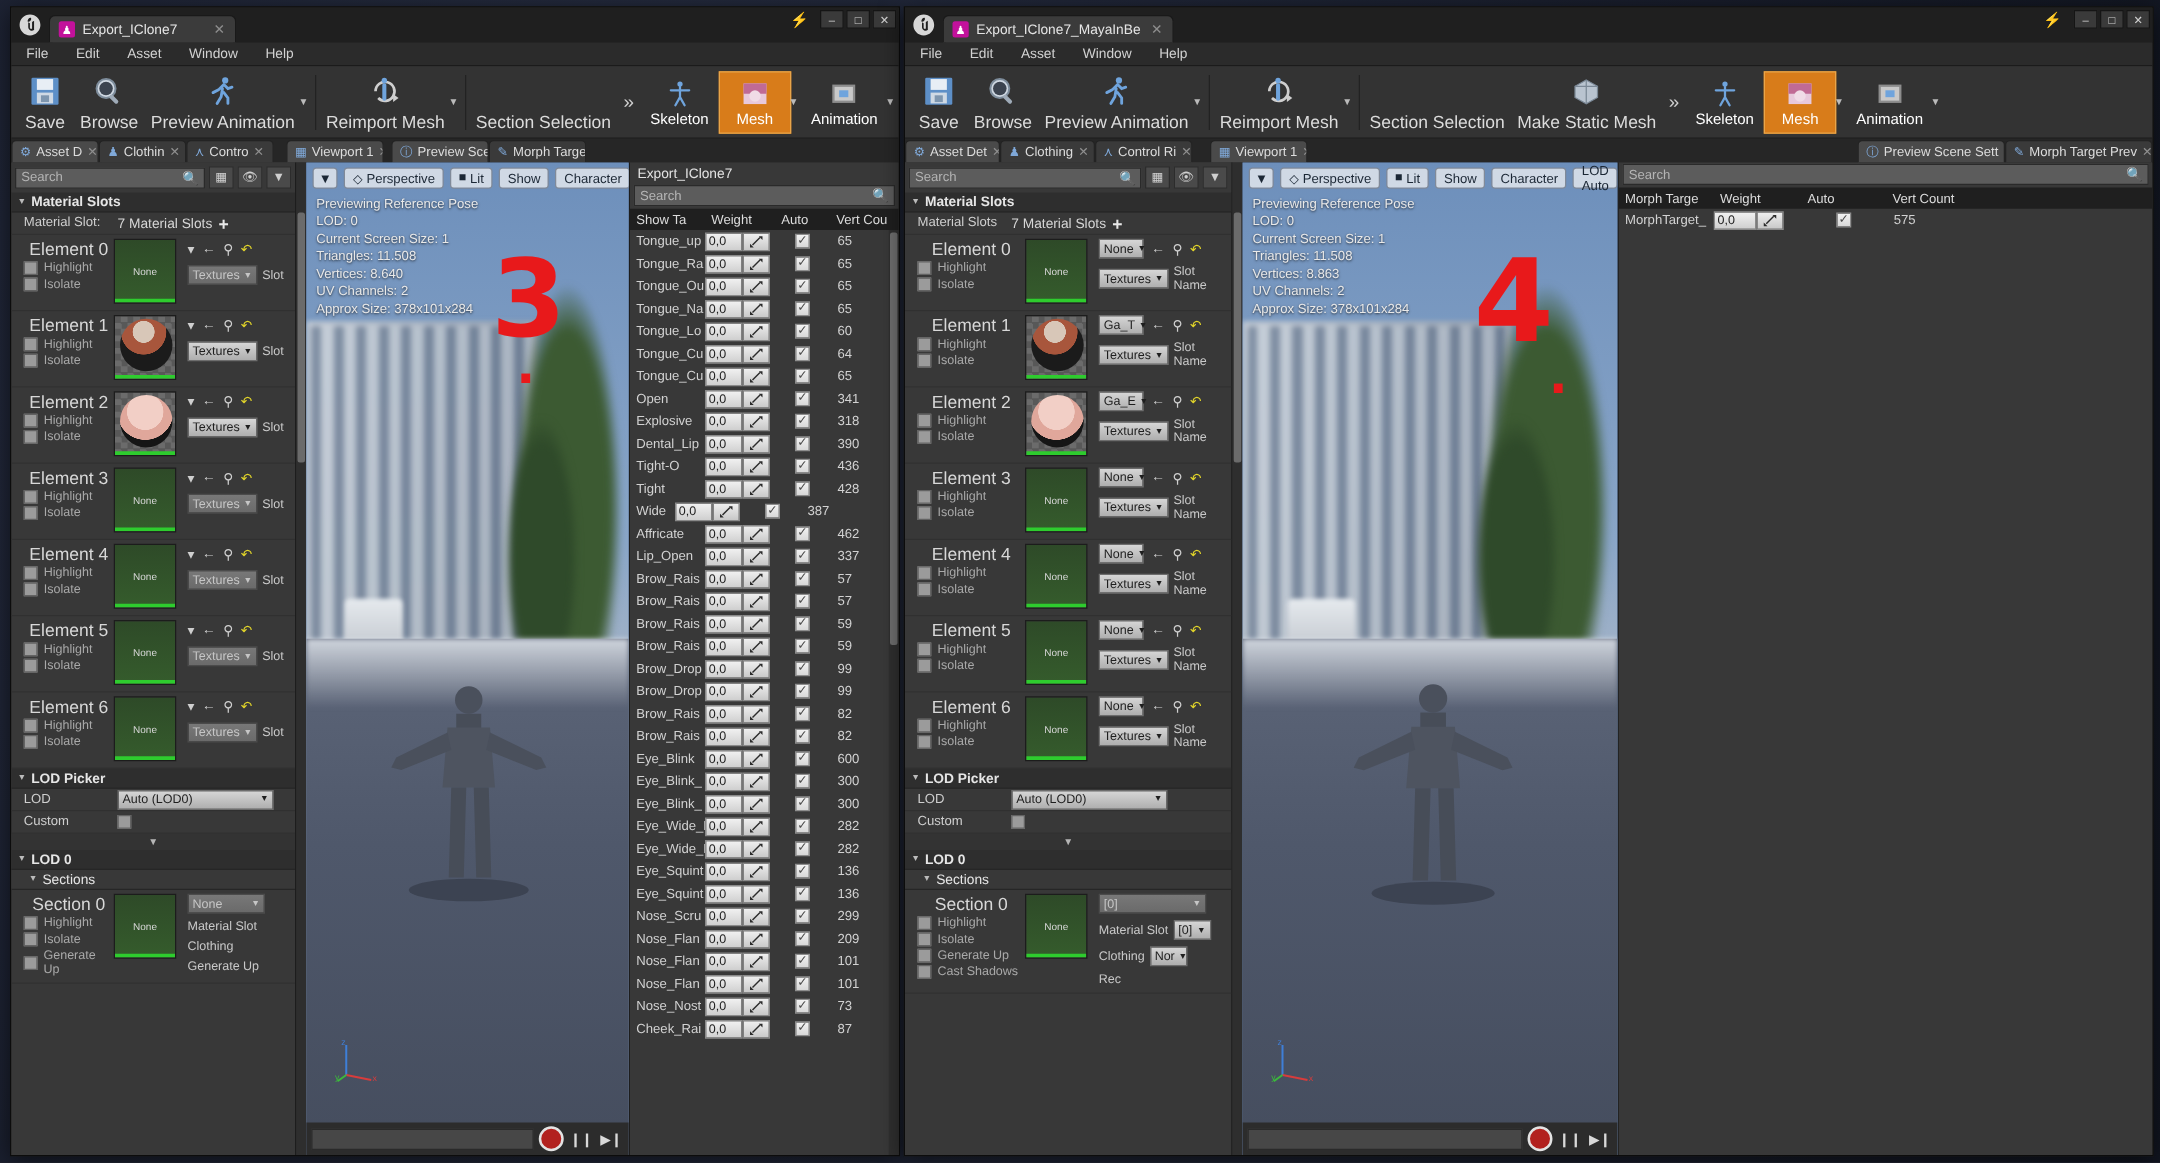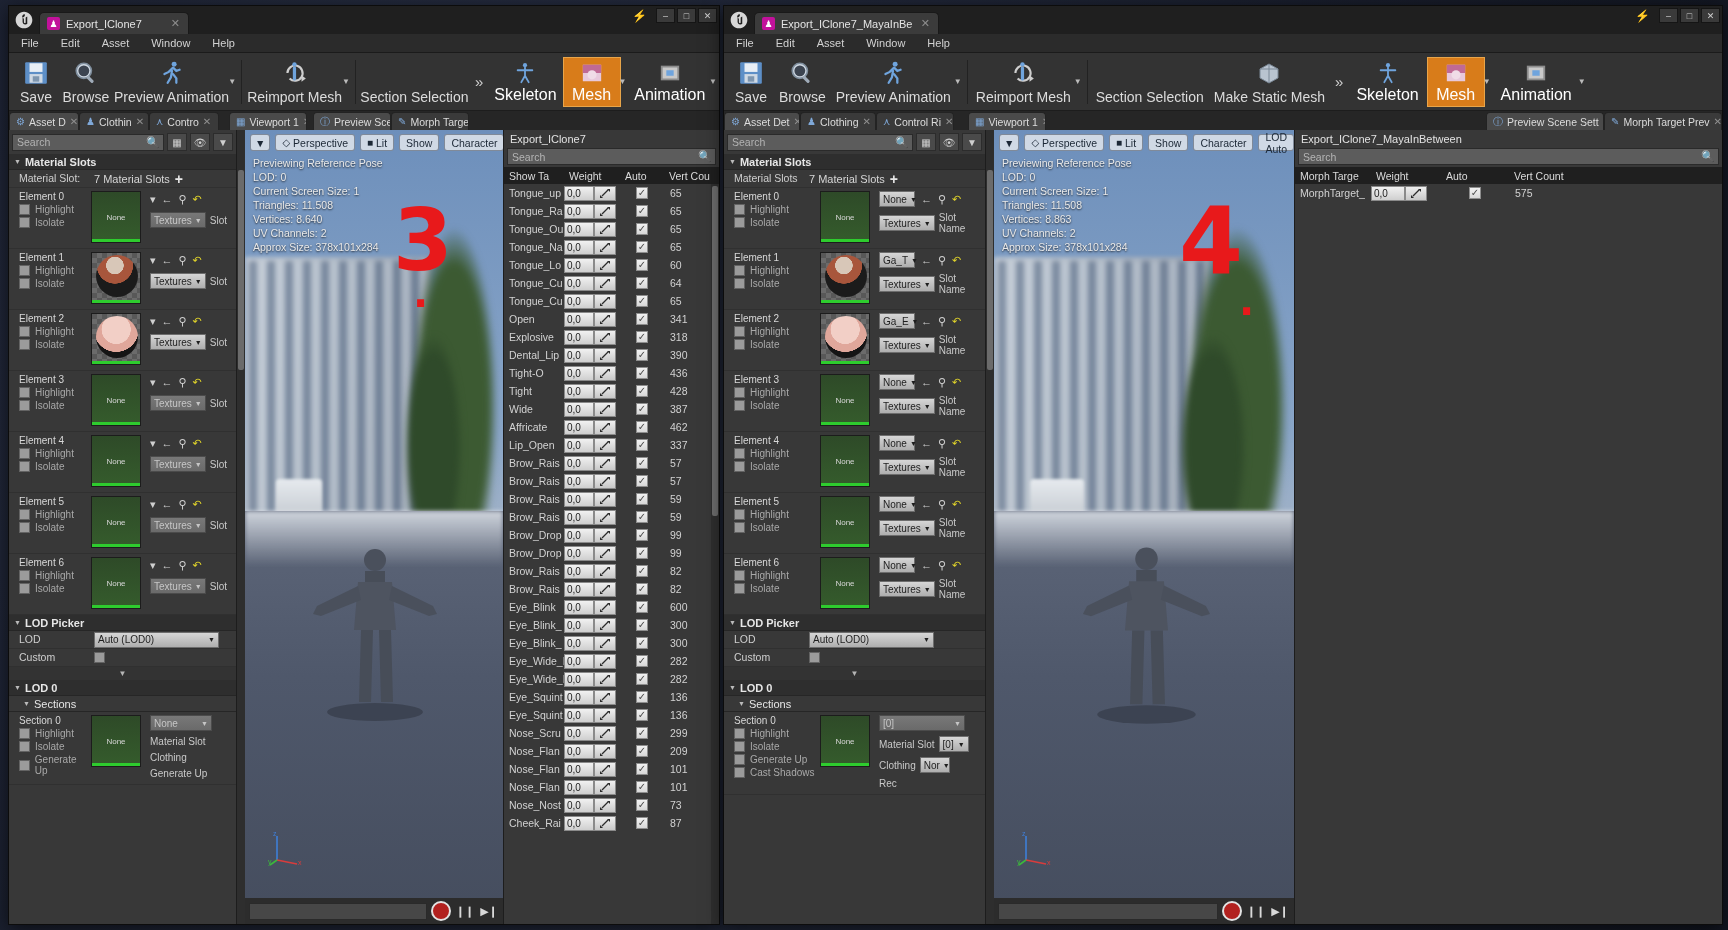--- a/index.html
+++ b/index.html
@@ -43,21 +43,21 @@
   .tb-item{ display:flex;flex-direction:column;align-items:center;justify-content:center; min-width:46px;
      padding:1px 5px; height:54px;}
   .tb-item .ic{ height:30px;display:flex;align-items:center;justify-content:center;font-size:22px;}
   .tb-item .lb{ font-size:14px;color:#dcdcdc;margin-top:1px;white-space:nowrap;}
   .tb-sep{ width:1px;height:44px;background:#222; margin:0 3px;}
   .tb-caret{ color:#bbb;font-size:8px; align-self:center; margin:0 2px 0 -2px;}
   .tb-mode{ display:flex;flex-direction:column;align-items:center;justify-content:center;height:50px;
      padding:2px 8px; min-width:58px;}
   .tb-mode.active{ background:#d87c1a; border:1px solid #e8a54a;}
   .tb-mode .ic{ height:26px;display:flex;align-items:center;justify-content:center;}
-  .tb-mode .lb{ font-size:16px;color:#fff;}
+  .tb-mode .lb{ font-size:12px;color:#fff;}
   .tb-more{ color:#cfcfcf;font-size:15px;padding:0 5px;}
 
   
   .panel-tabs{ display:flex; align-items:flex-end; height:19px; background:#262626; }
   .ptab{ height:18px; background:#3a3a3a; border:1px solid #232323;border-bottom:none;
      border-top-left-radius:4px;border-top-right-radius:4px;
      display:flex;align-items:center;gap:4px;padding:0 6px; color:#dcdcdc;font-size:10.5px;
      max-width:78px; overflow:hidden; white-space:nowrap;}
   .ptab.sel{ background:#4a4a4a;}
   .ptab .x{ color:#909090;font-size:10px;}
@@ -78,21 +78,21 @@
       font-weight:bold;color:#e6e6e6;font-size:11px; border-bottom:1px solid #262626;}
   .secthdr .arw{ font-size:7px;color:#bbb;}
   .rowline{ display:flex; border-bottom:1px solid #303030; min-height:18px;}
   .rl-lab{ width:82px; color:#cfcfcf; padding:2px 0 0 10px;font-size:10.5px;}
   .rl-val{ flex:1; display:flex;align-items:center;gap:5px;padding-left:3px;}
   .matslots-count{ color:#d6d6d6;font-size:11px;}
   .plusbtn{ color:#e9e9e9;font-size:14px;font-weight:bold;}
 
   .elemrow{ display:flex; padding:3px 0 5px 0; border-bottom:1px solid #303030;}
   .elem-left{ width:82px; padding-left:10px;}
-  .elem-title{ color:#d8d8d8;font-size:10px;margin-bottom:2px;}
+  .elem-title{ color:#d8d8d8;font-size:14px;margin-bottom:2px;text-align:center;}
   .chkline{ display:flex;align-items:center;gap:5px;margin-top:2px;}
   .chkbx{ width:11px;height:11px;background:#9b9b9b;border:1px solid #636363;}
   .chklbl{ color:#a9a9a9;font-size:10px;}
   .elem-mid{ width:55px; }
   .thumb{ width:50px;height:52px;border:1px solid #1c1c1c; position:relative; overflow:hidden;}
   .thumb.none{ background:linear-gradient(#2e4a28,#355c2c);}
   .thumb .nonetxt{ position:absolute;inset:0;display:flex;align-items:center;justify-content:center;
      color:#d7d7d7;font-size:8px;}
   .thumb .gbar{ position:absolute;left:0;right:0;bottom:0;height:3px;background:#2ecc2e;}
   .thumb.sphere{ background:
@@ -946,21 +946,21 @@
                       <path d="M3 8 L9 2" stroke="#2b2b2b" stroke-width="1.2"></path>
                     </svg>
                   </div>
                 </div>
                 <div class="mt-auto" style="width:44px">
                   <div class="ckb">✓</div>
                 </div>
                 <div class="mt-vert" style="flex:1">428</div>
               </div>
               <div class="mtrow">
-                <div class="mt-name" style="width:60px">Wide</div>
+                <div class="mt-name" style="width:36px">Wide</div>
                 <div class="mt-weight" style="width:56px">
                   <div class="wbox" style="width:30px">0,0</div>
                   <div class="spin">
                     <svg width="12" height="11" viewBox="0 0 12 11">
                       <path d="M8 1 h3 v3z" fill="#2b2b2b"></path>
                       <path d="M4 10 h-3 v-3z" fill="#2b2b2b"></path>
                       <path d="M3 8 L9 2" stroke="#2b2b2b" stroke-width="1.2"></path>
                     </svg>
                   </div>
                 </div>
@@ -1960,21 +1960,20 @@
 
         <div class="vp-bottom">
           <div class="vp-slider"></div>
           <div class="vp-ctrl vp-rec"></div>
           <div class="vp-ctrl">❙❙</div>
           <div class="vp-ctrl">▶❙</div>
         </div>
       </div>
 
       <div class="morph" style="flex:1">
-        <div class="morph-title">Export_IClone7_MayaInBetween</div>
         <div class="morph-search">
           <span>Search</span>
           <span class="mg">🔍</span>
         </div>
         <div class="mthead">
           <div style="width:76px">Morph Targe</div>
           <div style="width:70px">Weight</div>
           <div style="width:68px">Auto</div>
           <div style="flex:1">Vert Count</div>
         </div>

